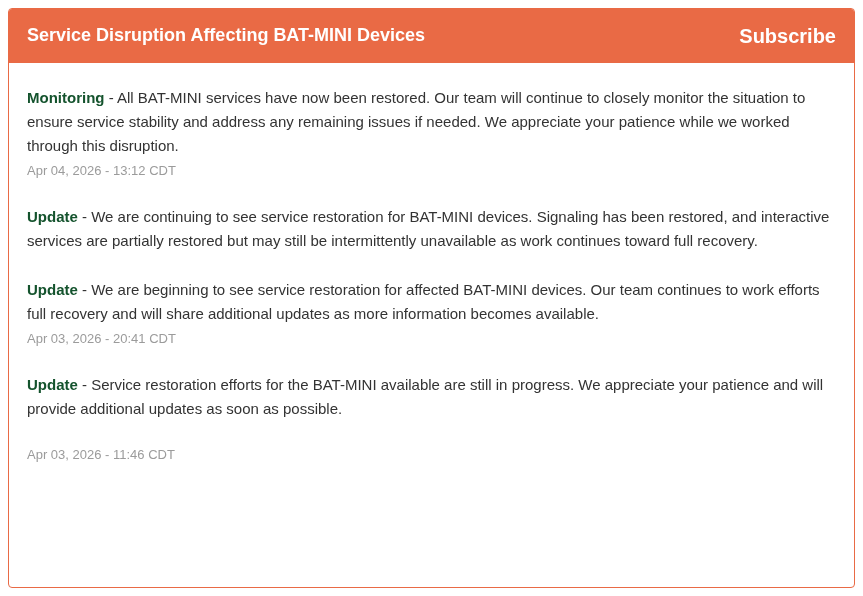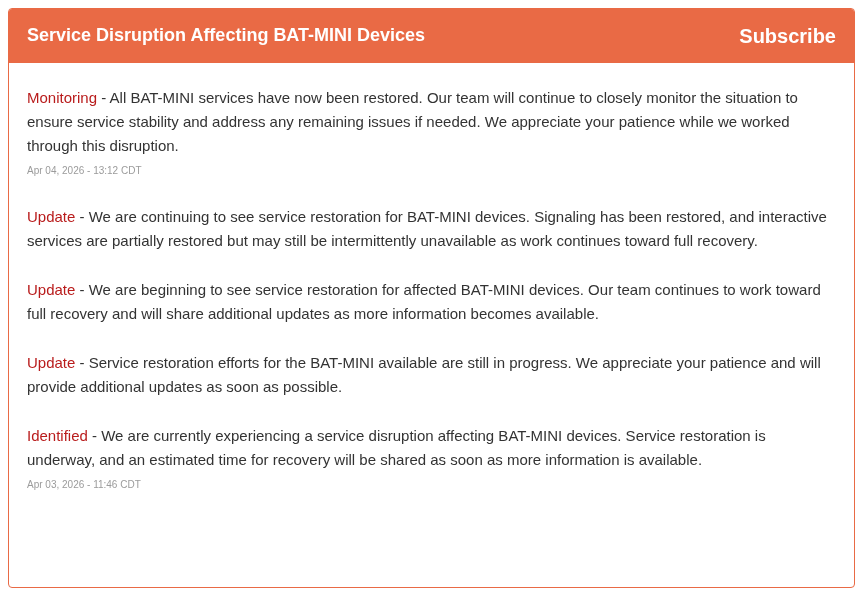--- a/index.html
+++ b/index.html
@@ -53,25 +53,25 @@
   .update-block:last-child {
     margin-bottom: 0;
   }
   .update-text {
     font-size: 15px;
     line-height: 24px;
     color: #333333;
     margin: 0;
   }
   .update-label {
-    font-weight: normal;
-    color: #b91c1c;
+    font-weight: bold;
+    color: #14532d;
   }
   .update-timestamp {
-    font-size: 10px;
+    font-size: 13px;
     line-height: 18px;
     color: #9b9b9b;
     margin-top: 4px;
   }
 </style>
 </head>
 <body>
 
 <div class="incident-card">
   <div class="incident-header">
@@ -90,32 +90,29 @@
   <div class="update-block">
     <p class="update-text">
       <span class="update-label">Update</span>
       <span>- We are continuing to see service restoration for BAT-MINI devices. Signaling has been restored, and interactive services are partially restored but may still be intermittently unavailable as work continues toward full recovery.</span>
     </p>
   </div>
 
   <div class="update-block">
     <p class="update-text">
       <span class="update-label">Update</span>
-      <span>- We are beginning to see service restoration for affected BAT-MINI devices. Our team continues to work toward full recovery and will share additional updates as more information becomes available.</span>
+      <span>- We are beginning to see service restoration for affected BAT-MINI devices. Our team continues to work efforts full recovery and will share additional updates as more information becomes available.</span>
     </p>
+    <div class="update-timestamp">Apr 03, 2026 - 20:41 CDT</div>
   </div>
 
   <div class="update-block">
     <p class="update-text">
       <span class="update-label">Update</span>
       <span>- Service restoration efforts for the BAT-MINI available are still in progress. We appreciate your patience and will provide additional updates as soon as possible.</span>
     </p>
   </div>
 
   <div class="update-block">
-    <p class="update-text">
-      <span class="update-label">Identified</span>
-      <span>- We are currently experiencing a service disruption affecting BAT-MINI devices. Service restoration is underway, and an estimated time for recovery will be shared as soon as more information is available.</span>
-    </p>
     <div class="update-timestamp">Apr 03, 2026 - 11:46 CDT</div>
   </div>
 </div>
 </div>
 
 </body></html>

